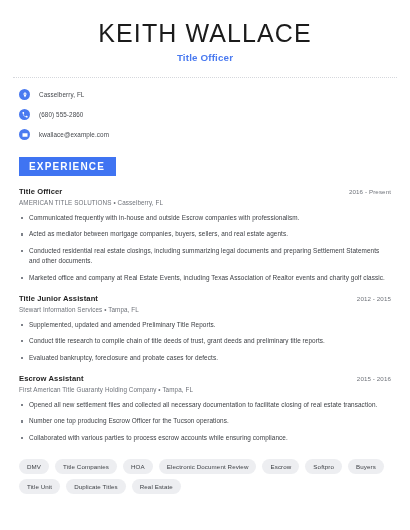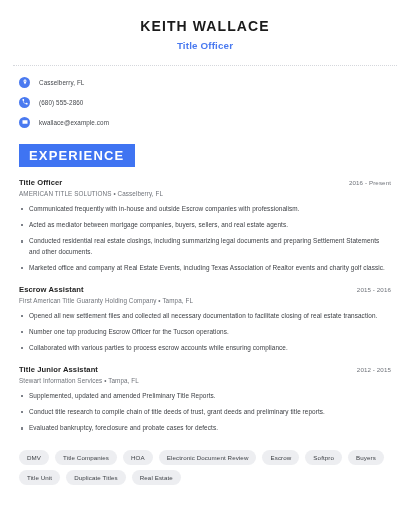--- a/index.html
+++ b/index.html
@@ -22,22 +22,22 @@
     padding: 0 13px;
     position: relative;
   }
 
   
   .header {
     text-align: center;
     padding-top: 19px;
   }
   .full-name {
-    font-size: 14px;
-    font-weight: bold;
+    font-size: 25px;
+    font-weight: normal;
     letter-spacing: 1.1px;
     color: #1b1b1b;
     line-height: 1.12;
   }
   .job-title {
     font-size: 9.8px;
     font-weight: bold;
     color: #4a7af0;
     margin-top: 5px;
     letter-spacing: .15px;
@@ -75,21 +75,21 @@
     margin-left: 9px;
     letter-spacing: .1px;
   }
 
   
   .section { margin-top: 16px; }
   .section-badge {
     display: inline-block;
     background: #3f74f2;
     color: #ffffff;
-    font-size: 13px;
+    font-size: 10px;
     font-weight: bold;
     letter-spacing: 1.15px;
     padding: 4px 11px 4px 10px;
     margin-left: 6px;
   }
 
   
   .entries { margin-top: 11px; }
   .entry { margin-bottom: 11px; }
   .entry:last-child { margin-bottom: 0; }
@@ -219,41 +219,41 @@
         <ul class="bullets">
           <li>Communicated frequently with in-house and outside Escrow companies with professionalism.</li>
           <li>Acted as mediator between mortgage companies, buyers, sellers, and real estate agents.</li>
           <li>Conducted residential real estate closings, including summarizing legal documents and preparing Settlement Statements and other documents.</li>
           <li>Marketed office and company at Real Estate Events, including Texas Association of Realtor events and charity golf classic.</li>
         </ul>
       </div>
 
       <div class="entry">
         <div class="entry-head">
+          <span class="entry-role">Title Junior Assistant</span>
+          <span class="entry-dates">2012 - 2015</span>
+        </div>
+        <div class="entry-company">Stewart Information Services  •  Tampa, FL</div>
+        <ul class="bullets">
+          <li>Supplemented, updated and amended Preliminary Title Reports.</li>
+          <li>Conduct title research to compile chain of title deeds of trust, grant deeds and preliminary title reports.</li>
+          <li>Evaluated bankruptcy, foreclosure and probate cases for defects.</li>
+        </ul>
+      </div>
+
+      <div class="entry">
+        <div class="entry-head">
           <span class="entry-role">Escrow Assistant</span>
           <span class="entry-dates">2015 - 2016</span>
         </div>
         <div class="entry-company">First American Title Guaranty Holding Company  •  Tampa, FL</div>
         <ul class="bullets">
           <li>Opened all new settlement files and collected all necessary documentation to facilitate closing of real estate transaction.</li>
           <li>Number one top producing Escrow Officer for the Tucson operations.</li>
           <li>Collaborated with various parties to process escrow accounts while ensuring compliance.</li>
-        </ul>
-      </div>
-
-      <div class="entry">
-        <div class="entry-head">
-          <span class="entry-role">Title Junior Assistant</span>
-          <span class="entry-dates">2012 - 2015</span>
-        </div>
-        <div class="entry-company">Stewart Information Services  •  Tampa, FL</div>
-        <ul class="bullets">
-          <li>Supplemented, updated and amended Preliminary Title Reports.</li>
-          <li>Conduct title research to compile chain of title deeds of trust, grant deeds and preliminary title reports.</li>
-          <li>Evaluated bankruptcy, foreclosure and probate cases for defects.</li>
         </ul>
       </div>
 
     </div>
   </div>
 
   <div class="section">
 
     <div class="skills-wrap">
       <span class="skill-chip">DMV</span>

